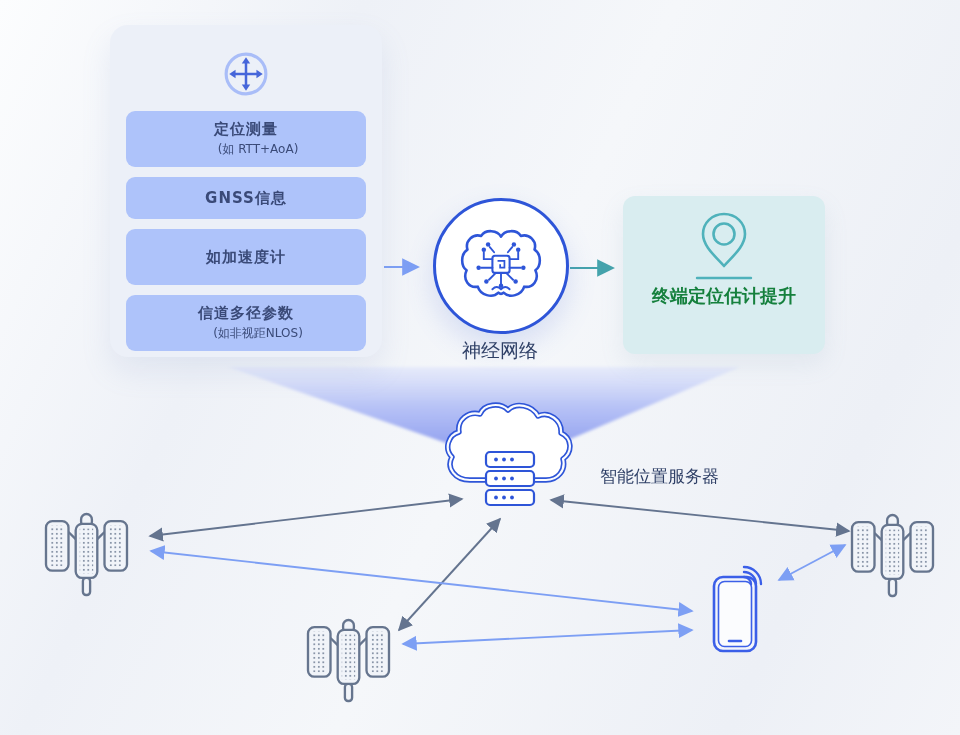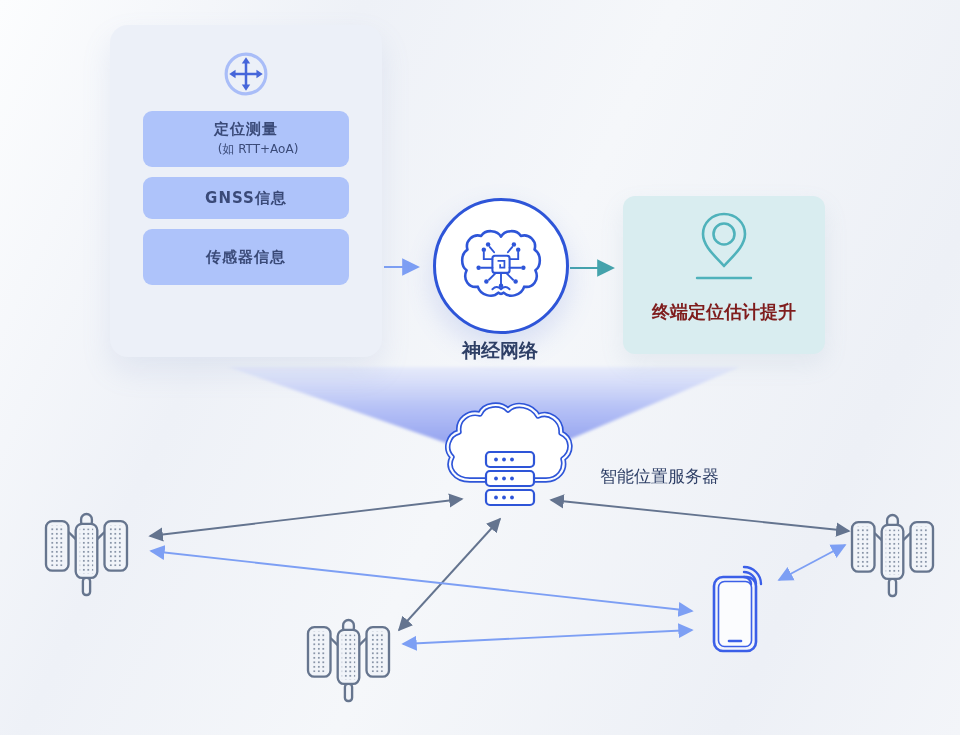--- a/index.html
+++ b/index.html
@@ -9,41 +9,41 @@
     font-family:"DejaVu Sans","Liberation Sans",sans-serif;color:#2e3f66;
   }
   .abs{position:absolute;}
   
   .left-panel{
     left:110px;top:25px;width:272px;height:332px;background:#ecf0f8;border-radius:18px;
     box-shadow:0 14px 30px rgba(130,150,200,.14);z-index:2;
   }
   .icon-wrap{height:72px;display:flex;align-items:flex-end;justify-content:center;padding-top:14px;box-sizing:border-box;margin-bottom:14px;}
   .input-box{
-    width:206px;margin:0 auto 10px;background:#aec3fa;border-radius:9px;color:#3a4a78;
+    width:240px;margin:0 auto 10px;background:#aec3fa;border-radius:9px;color:#3a4a78;
     text-align:center;display:flex;flex-direction:column;justify-content:center;
   }
   .h-lg{height:56px;} .h-sm{height:42px;}
   .box-title{font-size:15px;font-weight:600;letter-spacing:1px;}
   .box-sub{font-size:12px;margin-top:2px;padding-left:24px;}
   .box-sub:empty{display:none;}
   
   .neural-circle{
     left:433px;top:198px;width:130px;height:130px;border-radius:50%;background:#ffffff;
     border:3px solid #2e55d8;box-shadow:0 12px 28px rgba(90,120,220,.20);
     display:flex;align-items:center;justify-content:center;z-index:2;
   }
-  .neural-label{left:420px;top:338px;width:160px;text-align:center;font-size:19px;font-weight:700;z-index:2;}
+  .neural-label{left:420px;top:338px;width:160px;text-align:center;font-size:19px;font-weight:400;z-index:2;}
   
   .output-panel{
     left:623px;top:196px;width:202px;height:158px;background:#d9edf0;border-radius:12px;
     box-shadow:0 10px 24px rgba(120,160,180,.12);display:flex;flex-direction:column;align-items:center;z-index:2;
   }
   .output-panel svg{margin-top:12px;}
-  .output-label{font-size:18px;font-weight:600;margin-top:16px;color:#7f1d1d;}
+  .output-label{font-size:18px;font-weight:600;margin-top:0;color:#15803d;}
   .cloud-label{left:600px;top:457px;font-size:17px;font-weight:500;z-index:2;margin-top:8px;}
   .net-svg{left:0;top:0;z-index:1;}
 </style>
 </head>
 <body>
 
 <div class="stage">
 
   <svg class="abs net-svg" width="960" height="735" viewBox="0 0 960 735">
     <defs>
@@ -162,21 +162,25 @@
     </div>
     <div class="input-box h-lg">
       <span class="box-title">定位测量</span>
       <span class="box-sub">(如 RTT+AoA)</span>
     </div>
     <div class="input-box h-sm">
       <span class="box-title">GNSS信息</span>
 
     </div>
     <div class="input-box h-lg">
-      <span class="box-title">传感器信息</span>
+      <span class="box-title">如加速度计</span>
+    </div>
+    <div class="input-box h-lg">
+      <span class="box-title">信道多径参数</span>
+      <span class="box-sub">(如非视距NLOS)</span>
     </div>
   </div>
 
   <div class="abs neural-circle">
     <svg width="86" height="80" viewBox="0 0 100 92">
       <path d="M50 12 C46 4 32 3 27 11 C17 8 8 17 11 27 C3 32 3 46 10 51 C5 62 13 72 23 70
                C26 80 40 84 47 77 C49 79 51 79 53 77 C60 84 74 80 77 70 C87 72 95 62 90 51
                C97 46 97 32 89 27 C92 17 83 8 73 11 C68 3 54 4 50 12 Z" fill="none" stroke="#2e55d8" stroke-width="3" stroke-linejoin="round"></path>
       <rect x="40" y="34" width="20" height="20" rx="3" fill="none" stroke="#2e55d8" stroke-width="2.4"></rect>
       <path d="M46 40 h8 v8 h-5 v-4" fill="none" stroke="#2e55d8" stroke-width="2"></path>

